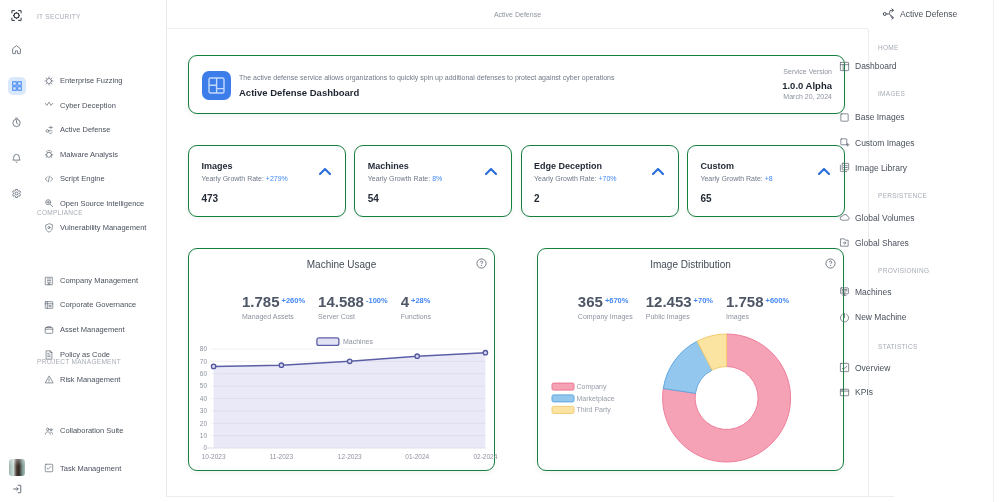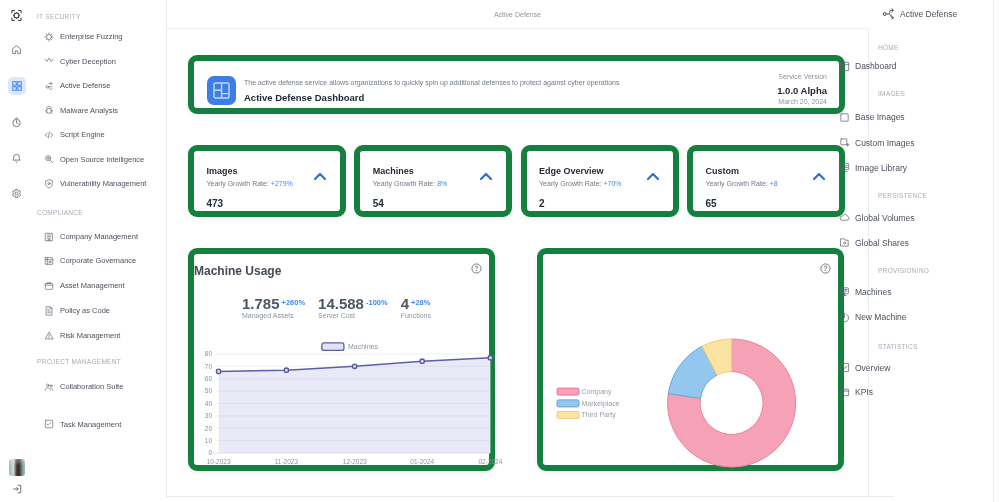--- a/index.html
+++ b/index.html
@@ -4,53 +4,53 @@
 <style>
   * { margin:0; padding:0; box-sizing:border-box; }
   html,body { width:1000px; height:502px; overflow:hidden; background:#fff;
     font-family:"Liberation Sans", sans-serif; }
   .rail { position:absolute; left:0; top:0; width:38px; height:502px; }
   .rail .ric { position:absolute; left:11px; width:11px; height:11px; color:#565f6c; }
   .rail svg { display:block; width:100%; height:100%; }
   .railbg { position:absolute; left:7.5px; top:77.4px; width:18.5px; height:17.4px;
     background:#d9e9fb; border-radius:5px; }
   .sech { position:absolute; font-size:6.5px; letter-spacing:.3px; color:#a6abb5; }
-  .sitem { position:absolute; left:44px; height:12px; display:flex; align-items:center; color:#4a515d; font-size:7.5px; }
+  .sitem { position:absolute; left:44px; height:12px; display:flex; align-items:center; color:#4a515d; font-size:7.5px;margin-top:44px; }
   .sitem svg { width:10px; height:10px; margin-right:6px; color:#5a6370; flex:none; }
   .vline { position:absolute; left:166px; top:0; width:1px; height:497px; background:#e7e9ee; }
   .main { position:absolute; left:167px; top:0; width:701px; height:502px; }
   .mheader { position:absolute; left:0; top:0; width:701px; height:29px; border-bottom:1px solid #edeff3; }
   .mtitle { position:absolute; left:0; top:11px; width:701px; text-align:center; font-size:7px; color:#8d939e; }
-  .card { position:absolute; background:#fff; border:6px solid #15803d; border-radius:9px;
+  .card { position:absolute; background:#fff; border:1px solid #15803d; border-radius:9px;
     box-shadow:0 2px 5px rgba(35,45,60,.06); }
   
   .banner { left:21px; top:55px; width:657px; height:59px; }
   .bicon { position:absolute; left:13px; top:15px; width:29px; height:29px; background:#3c7de9; border-radius:7px; }
   .bicon svg { position:absolute; left:6px; top:6px; width:17px; height:17px; }
   .bdesc { position:absolute; left:50px; top:17.5px; font-size:7px; color:#6f7987; }
   .btitle { position:absolute; left:50px; top:31px; font-size:9.5px; font-weight:bold; color:#1d2430; }
   .bver { position:absolute; right:12px; top:12px; text-align:right; }
   .bver .v1 { font-size:7px; color:#8d939e; }
   .bver .v2 { font-size:9.5px; font-weight:bold; color:#1d2430; margin:4.5px 0 2.5px; }
   .bver .v3 { font-size:7px; color:#8d939e; }
   
   .stat { top:145px; width:158px; height:72px; }
   .stat .t { position:absolute; left:12.5px; top:14.5px; font-size:9px; font-weight:bold; color:#242c38; }
   .stat .r { position:absolute; left:12.5px; top:28.5px; font-size:7px; color:#6f7987; }
   .stat .r b { color:#4287f5; font-weight:normal; }
   .stat .n { position:absolute; left:12.5px; top:47px; font-size:10px; font-weight:bold; color:#242c38; }
   .stat svg.chev { position:absolute; right:14px; top:20.5px; width:12px; height:8px; }
   
   .chart { top:248px; width:307px; height:223px; }
-  .ctitle { position:absolute; top:10px; left:0; width:100%; font-size:12px; font-weight:bold; color:#434b57; }
+  .ctitle { position:absolute; top:10px; left:0; width:100%; text-align:center; font-size:10px; font-weight:normal; color:#434b57; }
   .qmark { position:absolute; right:7.5px; top:9px; width:11px; height:11px; }
   .qmark svg { display:block; width:100%; height:100%; }
   .cstats { position:absolute; top:41px; left:-5px; width:100%; display:flex; justify-content:center; }
   .cstat { margin:0 6.5px; }
-  .cstat .num { font-size:15px; font-weight:bold; color:#4d5666; line-height:16px; }
+  .cstat .num { font-size:15px; font-weight:bold; color:#4d5666; line-height:22px; }
   .cstat .num span { font-size:7.5px; font-weight:bold; color:#4287f5; vertical-align:3.5px; margin-left:2px;}
   .cstat .lbl { font-size:7px; color:#8d939e; margin-top:0px; }
   
   .rtop { position:absolute; left:882px; top:7px; display:flex; align-items:center; color:#4a515d; font-size:8.5px; }
   .rtop svg { width:14px; height:14px; margin-right:4px; color:#3d4551; }
   .ritem { position:absolute; left:839px; height:14px; display:flex; align-items:center; color:#4a515d; font-size:8.5px; }
   .ritem svg { width:11px; height:11px; margin-right:5px; color:#5a6370; flex:none; }
   .avatar { position:absolute; left:9px; top:459px; width:15.5px; height:16.5px; border-radius:3px;
     background:
       linear-gradient(180deg, rgba(255,255,255,.35) 0%, rgba(255,255,255,0) 40%),
@@ -204,21 +204,21 @@
   </div>
       <div class="card stat" style="left:187.3px">
     <div class="t">Machines</div>
     <div class="r">Yearly Growth Rate: <b>8%</b></div>
     <div class="n">54</div>
     <svg class="chev" viewBox="0 0 12 8" fill="none">
           <path d="M1 7 6 2l5 5" stroke="#2e6fd8" stroke-width="2.2" stroke-linecap="round" stroke-linejoin="round"></path>
         </svg>
   </div>
       <div class="card stat" style="left:353.6px">
-    <div class="t">Edge Overview</div>
+    <div class="t">Edge Deception</div>
     <div class="r">Yearly Growth Rate: <b>+70%</b></div>
     <div class="n">2</div>
     <svg class="chev" viewBox="0 0 12 8" fill="none">
           <path d="M1 7 6 2l5 5" stroke="#2e6fd8" stroke-width="2.2" stroke-linecap="round" stroke-linejoin="round"></path>
         </svg>
   </div>
       <div class="card stat" style="left:519.9px">
     <div class="t">Custom</div>
     <div class="r">Yearly Growth Rate: <b>+8</b></div>
     <div class="n">65</div>
@@ -281,27 +281,42 @@
         <circle cx="296.4" cy="18.69999999999999" r="2.2" fill="#d4d5f0" stroke="#55589f" stroke-width="1.3"></circle>
         <text x="24.599999999999994" y="124.99999999999999" font-size="6.5" fill="#8d939e" text-anchor="middle">10-2023</text>
         <text x="92.39999999999998" y="124.99999999999999" font-size="6.5" fill="#8d939e" text-anchor="middle">11-2023</text>
         <text x="160.7" y="124.99999999999999" font-size="6.5" fill="#8d939e" text-anchor="middle">12-2023</text>
         <text x="228.2" y="124.99999999999999" font-size="6.5" fill="#8d939e" text-anchor="middle">01-2024</text>
         <text x="296.4" y="124.99999999999999" font-size="6.5" fill="#8d939e" text-anchor="middle">02-2024</text>
       </svg>
   </div>
 
   <div class="card chart" id="idcard" style="left:370px">
+    <div class="ctitle">Image Distribution</div>
     <div class="qmark">
         <svg viewBox="0 0 24 24" fill="none" stroke="#5a6370" stroke-width="1.8">
           <circle cx="12" cy="12" r="10"></circle>
           <path d="M9.5 9.3a2.6 2.6 0 1 1 3.6 2.4c-.8.35-1.1.8-1.1 1.6"></path>
           <circle cx="12" cy="16.8" r="0.5" fill="#5a6370"></circle>
         </svg>
       </div>
+    <div class="cstats">
+      <div class="cstat">
+          <div class="num">365<span>+670%</span></div>
+          <div class="lbl">Company Images</div>
+        </div>
+      <div class="cstat">
+          <div class="num">12.453<span>+70%</span></div>
+          <div class="lbl">Public Images</div>
+        </div>
+      <div class="cstat">
+          <div class="num">1.758<span>+600%</span></div>
+          <div class="lbl">Images</div>
+        </div>
+    </div>
     <svg id="donut" style="position:absolute; left:0; top:75px" width="305" height="146" viewBox="0 0 305 146">
         <path d="M188.60000000000002,10 A64,64 0 1 1 125.30298474483735,64.54019768770492 L157.44600030409964,69.34400354941727 A31.5,31.5 0 1 0 188.60000000000002,42.5 Z" fill="#f6a2b6" stroke="#ef7f9b" stroke-width="1"></path>
         <path d="M125.30298474483735,64.54019768770492 A64,64 0 0 1 159.04808875295782,17.231306676593825 L174.05491868309645,46.05915875488603 A31.5,31.5 0 0 0 157.44600030409964,69.34400354941727 Z" fill="#94c7ee" stroke="#5fa8e0" stroke-width="1"></path>
         <path d="M159.04808875295782,17.231306676593825 A64,64 0 0 1 188.60000000000002,10 L188.60000000000002,42.5 A31.5,31.5 0 0 0 174.05491868309645,46.05915875488603 Z" fill="#fbe3a1" stroke="#f3cd70" stroke-width="1"></path>
         <rect x="14" y="59.10000000000002" width="22" height="7" rx="1.5" fill="#f6a2b6" stroke="#ec7693" stroke-width="1"></rect>
         <text x="38.5" y="64.90000000000003" font-size="7" fill="#979da8">Company</text>
         <rect x="14" y="70.89999999999998" width="22" height="7" rx="1.5" fill="#94c7ee" stroke="#5fa8e0" stroke-width="1"></rect>
         <text x="38.5" y="76.69999999999999" font-size="7" fill="#979da8">Marketplace</text>
         <rect x="14" y="82.39999999999998" width="22" height="7" rx="1.5" fill="#fbe3a1" stroke="#f0cd78" stroke-width="1"></rect>
         <text x="38.5" y="88.19999999999999" font-size="7" fill="#979da8">Third Party</text>

